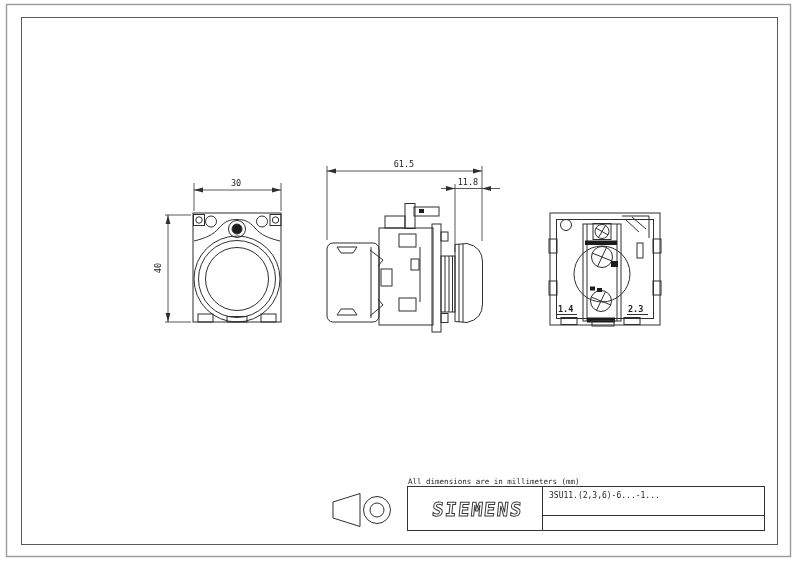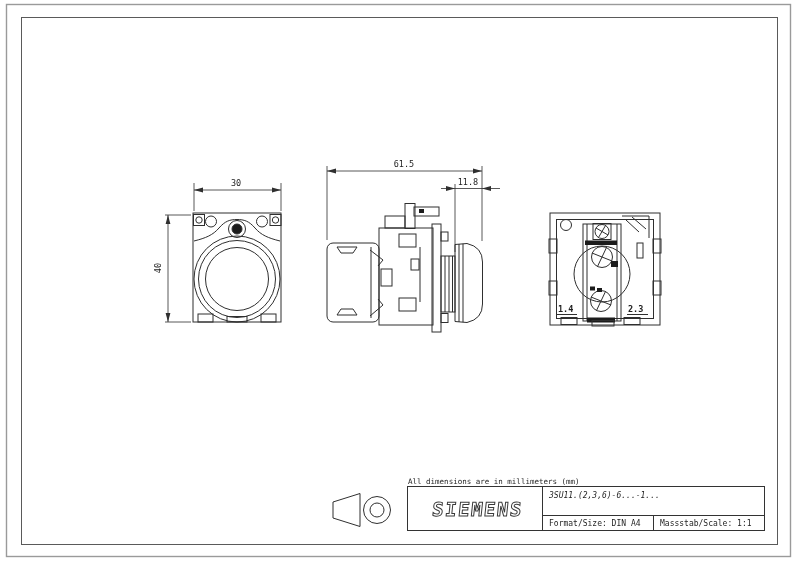--- a/index.html
+++ b/index.html
@@ -7,21 +7,21 @@
         font-family:"DejaVu Sans Mono","Liberation Mono",monospace;color:#222;}
   .page svg text{font-family:"DejaVu Sans Mono","Liberation Mono",monospace;}
   .notes{position:absolute;left:408px;top:457px;font-size:7.5px;line-height:10px;
          letter-spacing:0;white-space:pre;color:#1e1e1e;}
   .tblock{position:absolute;left:407px;top:486px;width:358px;height:45px;
           border:1px solid #333;display:flex;box-sizing:border-box;background:#fff;}
   .tblock .brandcell{width:135px;border-right:1px solid #333;display:flex;
           align-items:center;justify-content:center;box-sizing:border-box;}
   .tblock .rightcol{flex:1;display:flex;flex-direction:column;box-sizing:border-box;}
   .tblock .partrow{height:29px;border-bottom:1px solid #333;box-sizing:border-box;
-          font-size:8px;padding:4px 0 0 6px;color:#1e1e1e;font-style:italic;}
+          font-size:8px;padding:4px 0 0 6px;color:#1e1e1e;}
   .tblock .botrow{flex:1;display:flex;box-sizing:border-box;}
   .tblock .fmtcell{width:111px;border-right:1px solid #333;box-sizing:border-box;
           font-size:8px;padding:3px 0 0 6px;color:#1e1e1e;}
   .tblock .sclcell{flex:1;font-size:8px;padding:3px 0 0 6px;box-sizing:border-box;color:#1e1e1e;}
 </style>
 </head>
 <body>
 
 <div class="page">
 
@@ -162,20 +162,16 @@
   </div>
 
   <div class="tblock">
     <div class="brandcell">
       <svg width="120" height="26" viewBox="0 0 120 26">
         <text x="62" y="20" text-anchor="middle" font-size="19" font-weight="bold" letter-spacing="1.5" fill="#ffffff" stroke="#3a3a3a" stroke-width="1" font-family="Liberation Sans, sans-serif" transform="translate(2,0) skewX(-6)">SIEMENS</text>
       </svg>
     </div>
     <div class="rightcol">
       <div class="partrow">3SU11.(2,3,6)-6...-1...</div>
-      <div class="botrow">
-        <div class="fmtcell">Format/Size: DIN A4</div>
-        <div class="sclcell">Massstab/Scale: 1:1</div>
-      </div>
     </div>
   </div>
 
 </div>
 
 </body></html>

